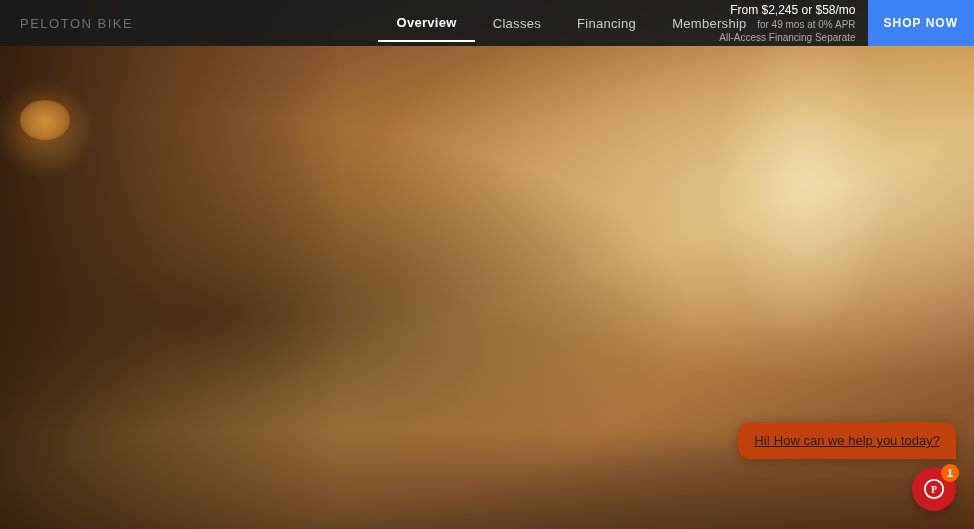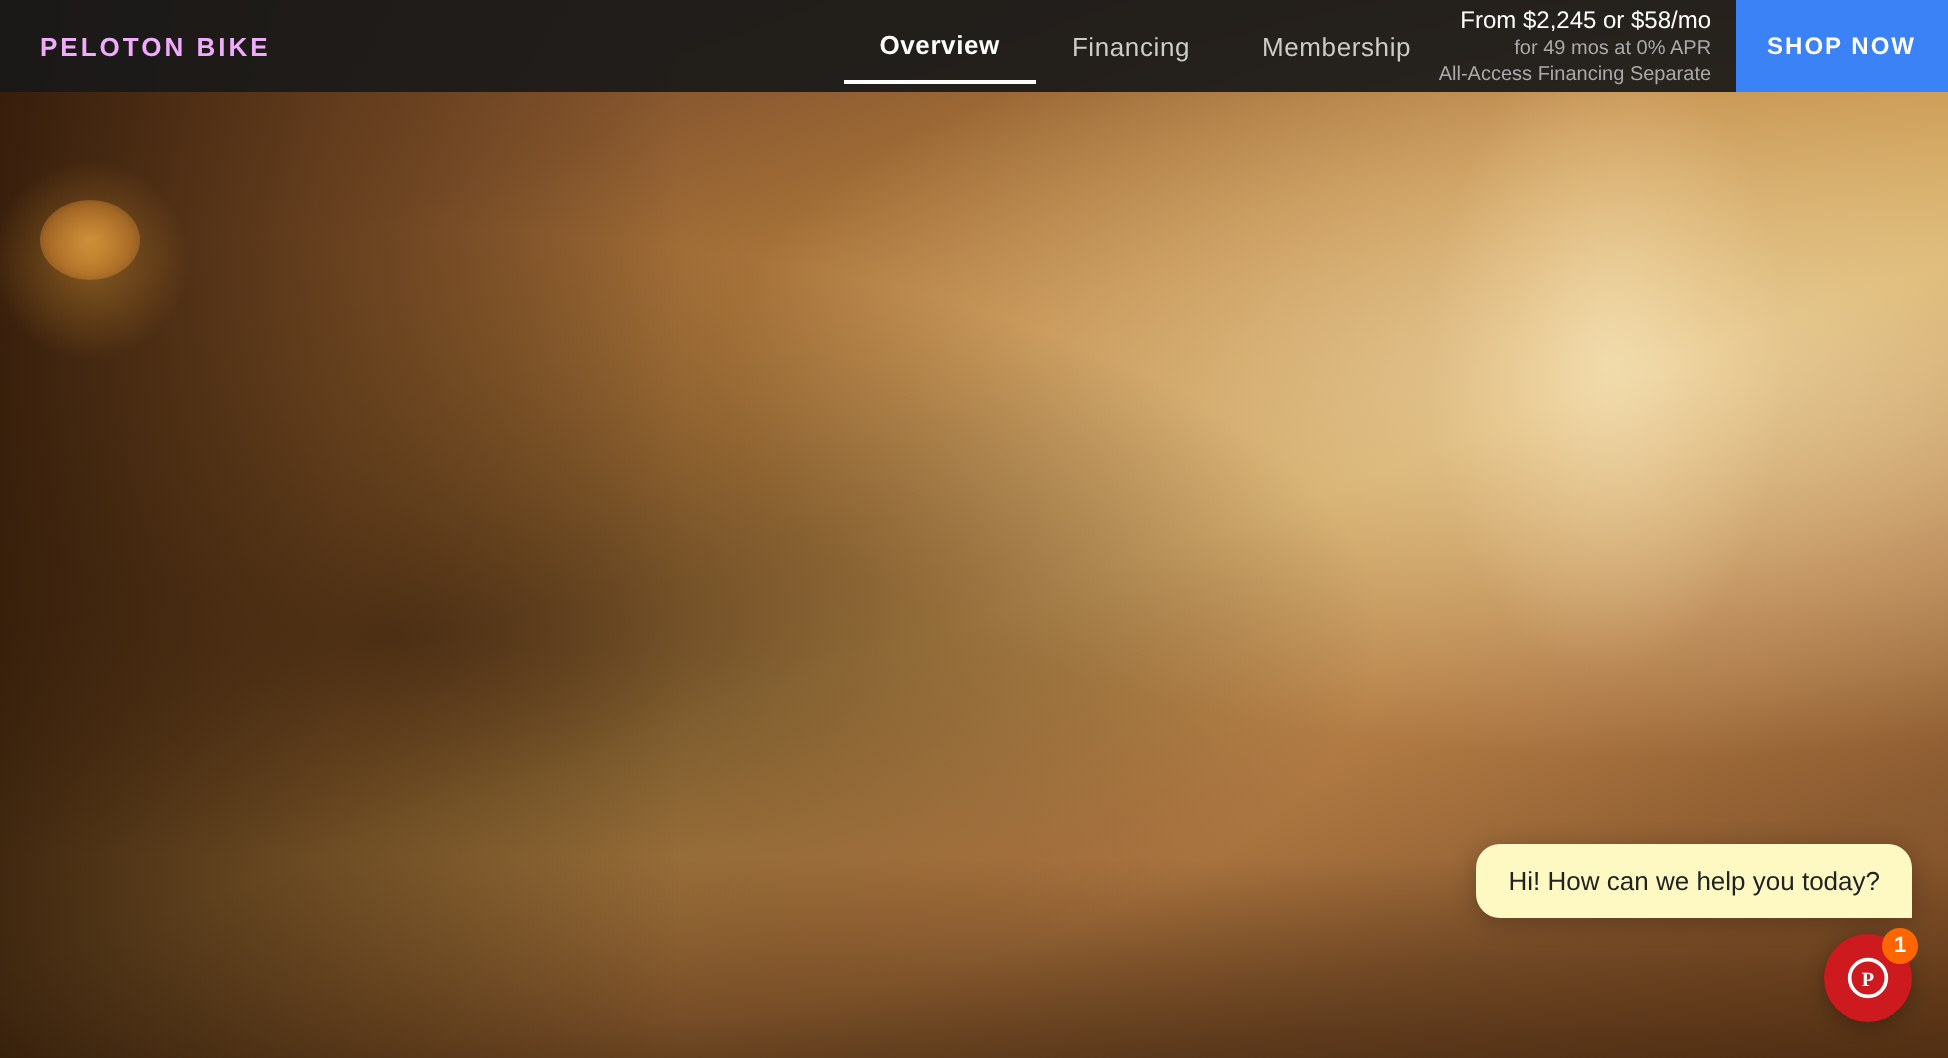--- a/index.html
+++ b/index.html
@@ -80,23 +80,23 @@
       width: 100%;
       height: 46px;
       background: rgba(25, 25, 25, 0.92);
       display: flex;
       align-items: center;
       z-index: 100;
       padding: 0 20px;
     }
 
     .brand-logo {
-      color: #f0abfc;
+      color: #737373;
       font-size: 13px;
-      font-weight: 700;
+      font-weight: 400;
       letter-spacing: 1.5px;
       text-transform: uppercase;
       flex: 0 0 auto;
       margin-right: 56px;
     }
 
     .nav-links {
       display: flex;
       align-items: center;
       flex: 1;
@@ -177,28 +177,29 @@
       bottom: 18px;
       right: 18px;
       z-index: 200;
       display: flex;
       flex-direction: column;
       align-items: flex-end;
       gap: 8px;
     }
 
     .chat-bubble {
-      background: #fef9c3;
+      background: #c2410c;
       border-radius: 12px 12px 0 12px;
       padding: 11px 16px;
       font-size: 13px;
       color: #222222;
       font-weight: 400;
       box-shadow: 0 2px 12px rgba(0,0,0,0.25);
       white-space: nowrap;
+      text-decoration: underline;
     }
 
     .chat-btn-row {
       display: flex;
       align-items: center;
       gap: 0;
       position: relative;
     }
 
     .chat-btn {
@@ -297,20 +298,21 @@
     <div class="lamp-glow"></div>
     <div class="lamp-shade"></div>
   </div>
 </div>
 
 <nav class="navbar">
   <div class="brand-logo">PELOTON BIKE</div>
 
   <div class="nav-links">
     <a class="nav-link active">Overview</a>
+    <a class="nav-link">Classes</a>
     <a class="nav-link">Financing</a>
     <a class="nav-link">Membership</a>
   </div>
 
   <div class="pricing-banner">
     <div class="pricing-text">
       <span class="pricing-main">From $2,245 or $58/mo</span>
       <span class="pricing-sub">for 49 mos at 0% APR</span>
       <span class="pricing-sub">All-Access Financing Separate</span>
     </div>

